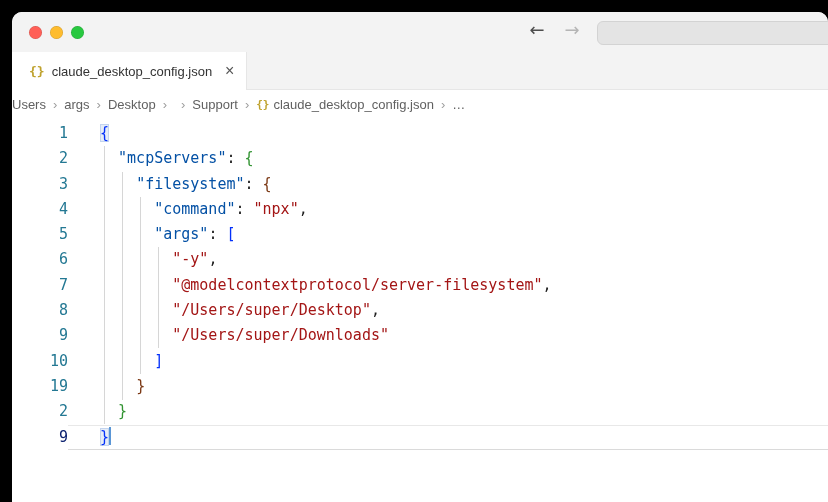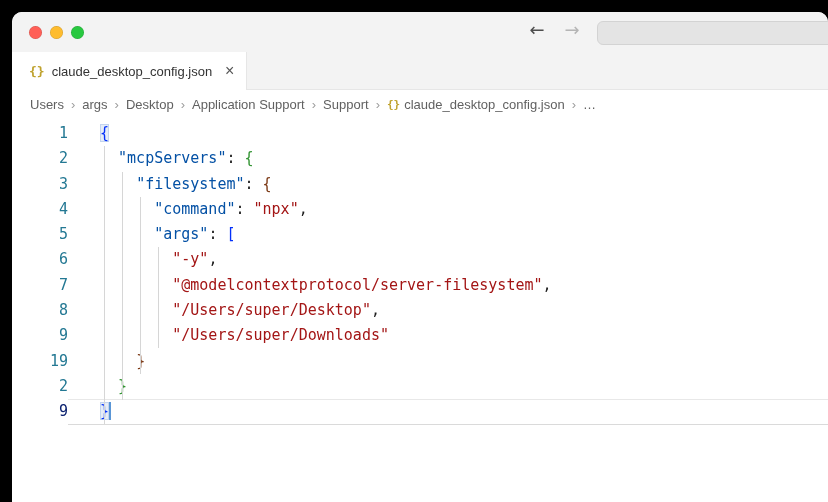--- a/index.html
+++ b/index.html
@@ -27,21 +27,21 @@
             display:flex; align-items:flex-start; }
   .tab { height:38px; display:flex; align-items:center; gap:7px;
          padding:0 12px 0 17px; background:#fff; border-right:1px solid #e6e6e6;
          position:relative; z-index:1; }
   .json-icon { color:#bfa22e; font-family:"DejaVu Sans Mono", monospace;
                font-size:13px; font-weight:bold; }
   .tab-label { font-size:13px; color:#333; }
   .tab-close { font-size:16px; color:#555; margin-left:6px; line-height:1; }
 
   
-  .breadcrumb { height:28px; display:flex; align-items:center; padding-left:18px;
+  .breadcrumb { height:28px; display:flex; align-items:center; 
                 font-size:13px; color:#616161; background:#fff; white-space:nowrap; }
   .bc-sep { margin:0 7px; color:#9d9d9d; }
   .bc-item { display:inline-flex; align-items:center; gap:4px; }
   .bc-json-icon { color:#bfa22e; font-family:"DejaVu Sans Mono", monospace;
                   font-size:11px; font-weight:bold; }
 
   
   .editor { position:relative; padding-top:3px;
             font-family:"DejaVu Sans Mono", monospace; font-size:15px; background:#fff; }
   .guide { position:absolute; width:1px; background:#d6d6d6; }
@@ -92,23 +92,20 @@
       </span>
       <span class="bc-sep">›</span>
       <span class="bc-item">
         <span>args</span>
       </span>
       <span class="bc-sep">›</span>
       <span class="bc-item">
         <span>Desktop</span>
       </span>
       <span class="bc-sep">›</span>
-      <span class="bc-item">
-        <span>Application Support</span>
-      </span>
       <span class="bc-sep">›</span>
       <span class="bc-item">
         <span>Support</span>
       </span>
       <span class="bc-sep">›</span>
       <span class="bc-item">
         <span class="bc-json-icon">{}</span>
         <span>claude_desktop_config.json</span>
       </span>
       <span class="bc-sep">›</span>
@@ -153,20 +150,24 @@
         </div>
         <div class="code-line">
           <span class="gutter">8</span>
           <span class="code"><span class="tok-pl">        </span><span class="tok-str">"/Users/super/Desktop"</span><span class="tok-pl">,</span></span>
         </div>
         <div class="code-line">
           <span class="gutter">9</span>
           <span class="code"><span class="tok-pl">        </span><span class="tok-str">"/Users/super/Downloads"</span></span>
         </div>
         <div class="code-line">
+          <span class="gutter">10</span>
+          <span class="code"><span class="tok-pl">      </span><span class="tok-b1">]</span></span>
+        </div>
+        <div class="code-line">
           <span class="gutter">19</span>
           <span class="code"><span class="tok-pl">    </span><span class="tok-b3">}</span></span>
         </div>
         <div class="code-line">
           <span class="gutter">2</span>
           <span class="code"><span class="tok-pl">  </span><span class="tok-b2">}</span></span>
         </div>
         <div class="code-line active">
           <span class="gutter">9</span>
           <span class="code"><span class="tok-b1 match">}</span><span class="cursor"></span></span>

